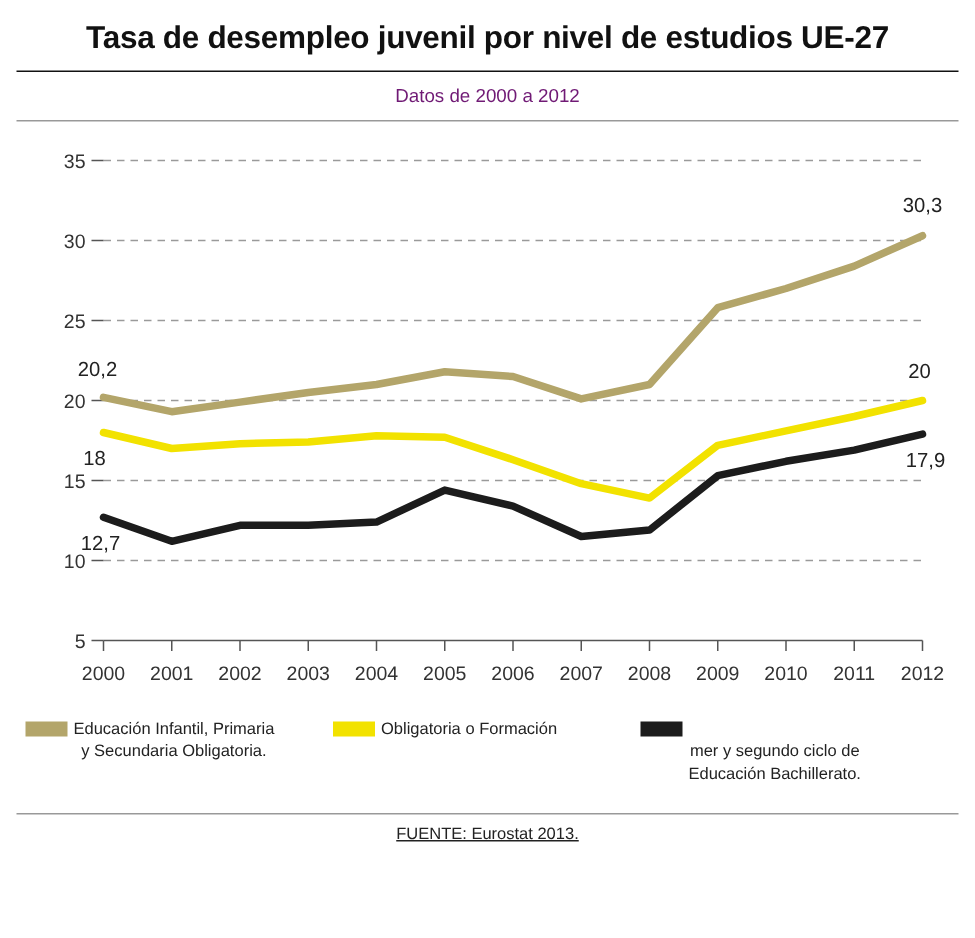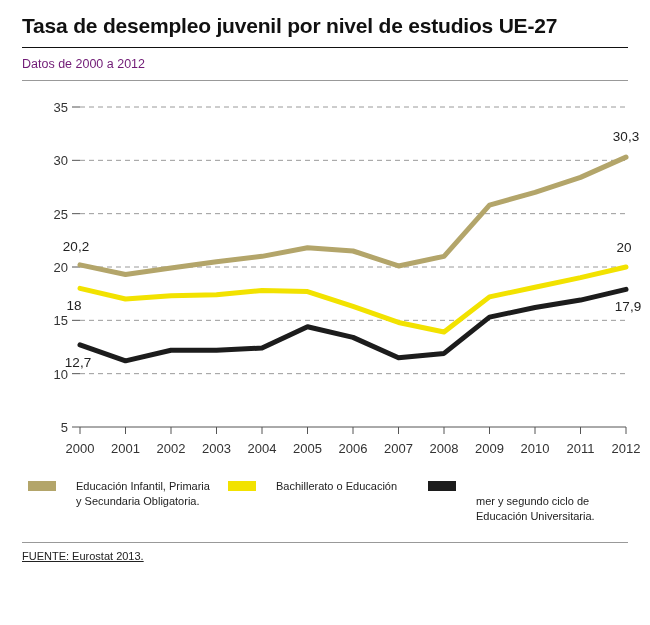--- a/index.html
+++ b/index.html
@@ -12,21 +12,22 @@
     background: #ffffff;
     font-family: "Liberation Sans", sans-serif;
     color: #1a1a1a;
     overflow: hidden;
   }
   .page {
     position: relative;
     width: 650px;
     height: 542px;
     box-sizing: border-box;
-    padding: 0 22px;
+    padding: 0 11px;
+    text-align: center;
   }
   .title {
     font-size: 21px;
     font-weight: bold;
     letter-spacing: -0.2px;
     padding-top: 14px;
     color: #111111;
     line-height: 1.1;
   }
   .rule {
@@ -69,21 +70,21 @@
   .legend {
     position: relative;
     margin-top: 2px;
     display: flex;
     gap: 0px;
     padding-left: 6px;
   }
   .legend-item {
     display: flex;
     align-items: flex-start;
-    gap: 20px;
+    gap: 4px;
     width: 205px;
   }
   .legend-swatch {
     width: 28px;
     height: 10px;
     flex: 0 0 auto;
     margin-top: 2px;
   }
   .legend-text {
     font-size: 11px;
@@ -176,29 +177,29 @@
     <div class="legend-item">
       <span class="legend-swatch" style="background:#b3a56a"></span>
       <span class="legend-text">
         <span>Educación Infantil, Primaria</span><br>
         <span>y Secundaria Obligatoria.</span>
       </span>
     </div>
     <div class="legend-item">
       <span class="legend-swatch" style="background:#f2e200"></span>
       <span class="legend-text">
-        <span>Bachillerato o Educación</span><br>
+        <span>Obligatoria o Formación</span><br>
       </span>
     </div>
     <div class="legend-item">
       <span class="legend-swatch" style="background:#1c1c1c"></span>
       <span class="legend-text">
         <br>
         <span>mer y segundo ciclo de</span><br>
-        <span>Educación Universitaria.</span>
+        <span>Educación Bachillerato.</span>
       </span>
     </div>
   </div>
 
   <div class="footer-rule"></div>
   <div class="source">FUENTE: Eurostat 2013.</div>
 
 </div>
 
 </body></html>

